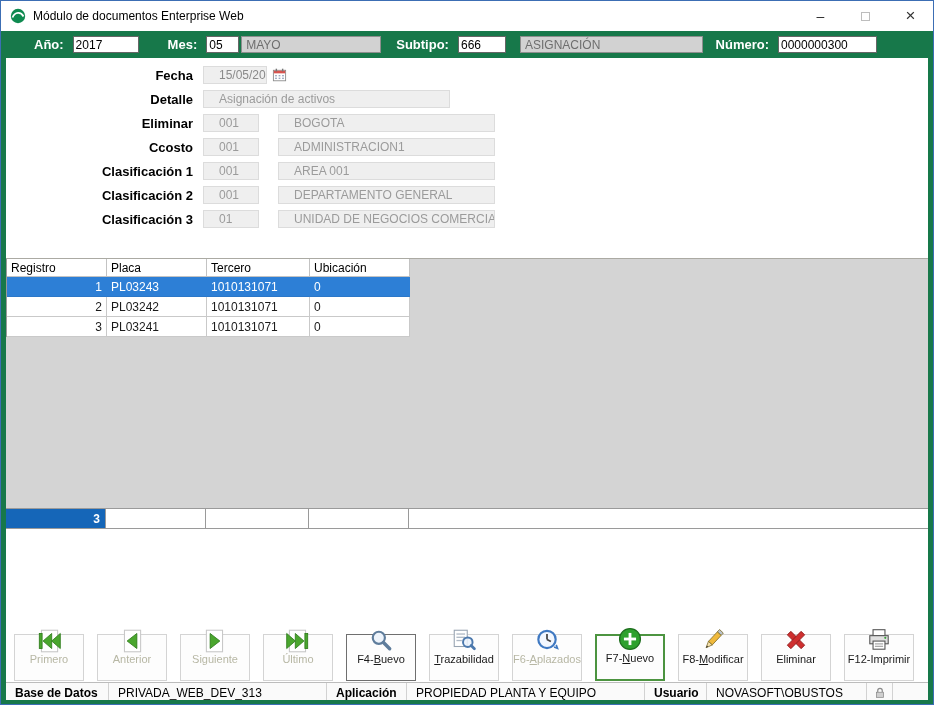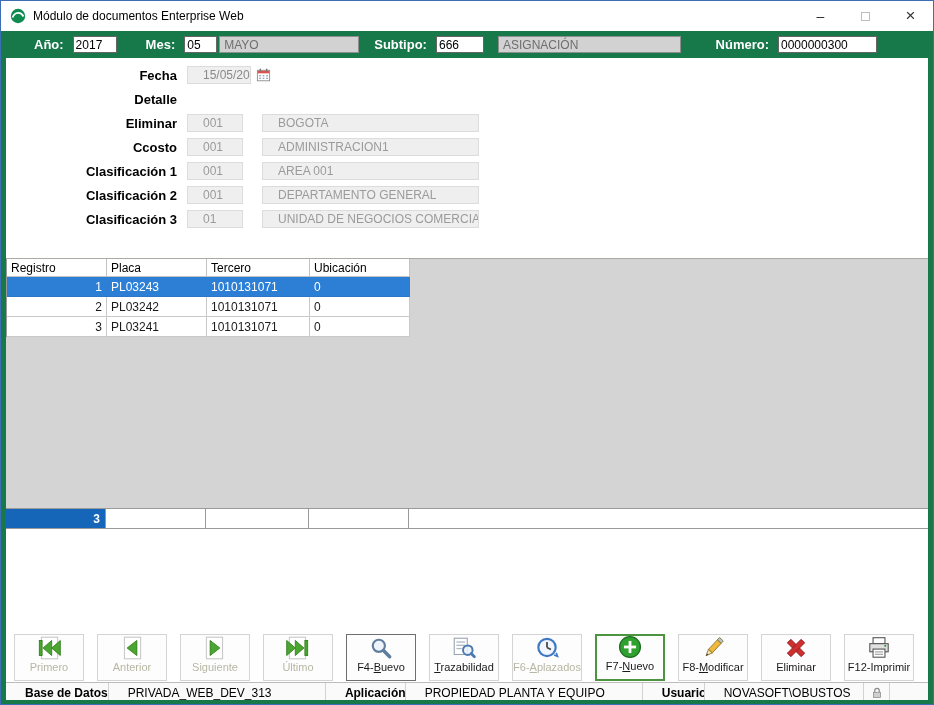--- a/index.html
+++ b/index.html
@@ -14,36 +14,36 @@
 .win-controls { margin-left:auto; display:flex; height:100%; }
 .win-btn { width:45px; height:100%; display:flex; align-items:center; justify-content:center; font-size:14px; color:#333; cursor:default; }
 .max-box { width:9px; height:9px; border:1px solid #bdbdbd; display:inline-block; }
 .win-btn.close { font-size:17px; }
 
 
 .frame { position:absolute; top:30px; left:0; right:0; bottom:0; background:#17784a; padding:0 5px 4px 5px; display:flex; flex-direction:column; }
 .green-bar { height:27px; display:flex; align-items:center; padding-left:28px; color:#fff; font-weight:bold; font-size:13px; }
 .green-bar input { height:17px; border:1px solid #666; font-size:12px; padding:0 2px; font-family:inherit; }
 .gb-label { margin-right:9px; }
-.in-ano { width:44px; }
+.in-ano { width:66px; }
 .lbl-mes { margin-left:29px; }
 .in-mes { width:33px; }
 .gb-dis { height:17px; background:#d2d2d2; border:1px solid #8e8e8e; color:#6e6e6e; font-size:12px; font-weight:normal; display:flex; align-items:center; padding:0 4px; overflow:hidden; white-space:nowrap; }
 .dis-mes { width:140px; margin-left:2px; }
 .lbl-sub { margin-left:15px; }
 .in-sub { width:48px; }
 .dis-sub { width:183px; margin-left:14px;text-align:center; }
 .num-group { margin-left:auto; margin-right:51px; display:flex; align-items:center; }
 .in-num { width:99px; }
 
 
 .content { flex:1; background:#fff; position:relative; overflow:hidden; }
 
 
-.form { position:absolute; top:5px; left:0; }
+.form { position:absolute; top:5px; left:16px; }
 .form-row { display:flex; align-items:center; height:24px; }
 .form-label { width:181px; text-align:right; font-weight:bold; font-size:13px; padding-right:10px; color:#000; }
 .field { background:#efefef; border:1px solid #dcdcdc; color:#9b9b9b; font-size:12px; height:18px; display:flex; align-items:center; padding:0 15px; overflow:hidden; white-space:nowrap; }
 .w-date { width:64px; color:#8a8a8a; }
 .cal-btn { margin-left:5px; display:inline-flex; align-items:center; cursor:default; }
 .w-detail { width:247px; }
 .w-code { width:56px; }
 .w-name { width:217px; margin-left:19px; }
 
 
@@ -60,31 +60,31 @@
 .tr.selected .td { background:#2d7fd6; color:#fff; border-right-color:#2d7fd6; border-bottom-color:#2b77c8; }
 
 .summary-row { position:absolute; left:0; bottom:0; width:100%; height:21px; display:flex; background:#fff; border-top:1px solid #9a9a9a; border-bottom:1px solid #9a9a9a; }
 .sum-cell { height:100%; border-right:1px solid #9a9a9a; background:#fff; display:flex; align-items:center; font-size:12px; }
 .sum-count { width:100px; background:#1566b8; color:#fff; justify-content:flex-end; padding-right:5px; font-weight:bold; }
 .s1 { width:100px; } .s2 { width:103px; } .s3 { width:100px; }
 .sum-rest { flex:1; border-right:none; }
 
 
 .btnbar { position:absolute; left:8px; top:576px; display:flex; gap:13px; }
-.btn { width:70px; height:47px; background:#fdfdfd; border:1px solid #d4d4d4; display:flex; flex-direction:column; align-items:center; justify-content:flex-end; padding-bottom:7px; font-size:11px; color:#1a1a1a; cursor:default; }
+.btn { width:70px; height:47px; background:#fdfdfd; border:1px solid #d4d4d4; display:flex; flex-direction:column; align-items:center; justify-content:flex-end; padding-bottom:15px; font-size:11px; color:#1a1a1a; cursor:default; }
 .btn .ico { flex:1; display:flex; align-items:center; justify-content:center; }
 .btn .lbl { line-height:12px; white-space:nowrap; }
 .btn.default { border-color:#6f6f6f; }
 .btn.focused { border:2px solid #4c9440; }
 .btn.disabled .lbl { color:#b7b7a4; }
 .key { text-decoration:underline; }
 
 
 .statusbar { position:absolute; left:0; top:624px; width:100%; height:20px; background:#fafafa; border-top:1px solid #bcbcbc; display:flex; align-items:center; font-size:12px; color:#000; }
-.seg { height:100%; display:flex; align-items:center; padding:0 19px; border-right:1px solid #d2d2d2; white-space:nowrap; overflow:hidden; }
+.seg { height:100%; display:flex; align-items:center; padding:0 9px; border-right:1px solid #d2d2d2; white-space:nowrap; overflow:hidden; }
 .seg.bold { font-weight:bold; }
 .seg-db-l { width:103px; }
 .seg-db-v { width:218px; }
 .seg-app-l { width:80px; }
 .seg-app-v { width:238px; }
 .seg-user-l { width:62px; }
 .seg-user-v { width:160px; }
 .seg-lock { width:26px; justify-content:center; padding:0; }
 .seg-end { flex:1; border-right:none; }
 </style>
@@ -145,20 +145,21 @@
                   <rect x="11" y="8" width="2" height="1.6"></rect>
                 <rect x="3" y="11" width="2" height="1.6"></rect>
                   <rect x="7" y="11" width="2" height="1.6"></rect>
                   <rect x="11" y="11" width="2" height="1.6"></rect>
               </g>
             </svg>
           </span>
         </div>
         <div class="form-row">
           <span class="form-label">Detalle</span>
+          <span class="field w-detail">Asignación de activos</span>
         </div>
         <div class="form-row">
           <span class="form-label">Eliminar</span>
           <span class="field w-code">001</span>
           <span class="field w-name">BOGOTA</span>
         </div>
         <div class="form-row">
           <span class="form-label">Ccosto</span>
           <span class="field w-code">001</span>
           <span class="field w-name">ADMINISTRACION1</span>

